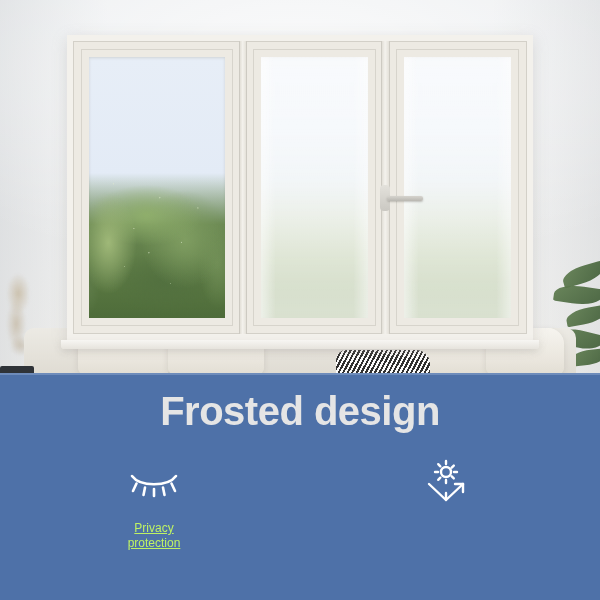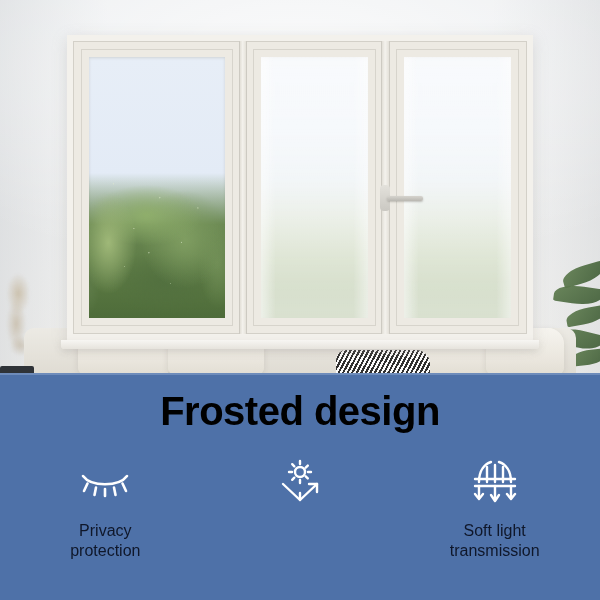--- a/index.html
+++ b/index.html
@@ -222,21 +222,21 @@
     position: absolute;
     left: 0; top: 373px;
     width: 600px; height: 227px;
     background: #4e71a8;
     border-top: 2px solid #6e8cbb;
   }
   .banner-title {
     position: absolute;
     left: 0; right: 0; top: 14px;
     text-align: center;
-    color: #000000;
+    color: #e5e5e5;
     font-size: 40px;
     font-weight: bold;
     letter-spacing: -0.5px;
   }
   .features {
     position: absolute;
     left: 8px; right: 8px; top: 82px;
     display: flex;
   }
   .feature {
@@ -246,25 +246,26 @@
     align-items: center;
   }
   .feature-icon {
     height: 50px;
     display: flex;
     align-items: center;
     justify-content: center;
   }
   .feature-label {
     margin-top: 14px;
-    color: #0f172a;
-    font-size: 16px;
+    color: #bef264;
+    font-size: 12px;
     line-height: 1.28;
     text-align: center;
     white-space: pre-line;
+    text-decoration: underline;
   }
 </style>
 </head>
 <body>
 
 <div class="canvas">
 
   <div class="photo">
     <div class="wall-shade"></div>
 
@@ -356,38 +357,17 @@
             <path d="M17.2 22.8 L19.3 20.7"></path>
             <path d="M30.7 19.3 L32.8 21.4"></path>
             <path d="M8 27 L25 43 L42 27"></path>
             <path d="M25 43 L25 36"></path>
             <path d="M42 27 L34 27"></path>
             <path d="M42 27 L42 35"></path>
           </svg>
         </div>
       </div>
 
-      <div class="feature">
-        <div class="feature-icon">
-          <svg width="52" height="48" viewBox="0 0 52 48" fill="none" stroke="#ffffff" stroke-width="2.4" stroke-linecap="round" stroke-linejoin="round">
-            <path d="M10 24 C10 12, 16 6, 22 4"></path>
-            <path d="M42 24 C42 12, 36 6, 30 4"></path>
-            <path d="M18 24 L18 9"></path>
-            <path d="M34 24 L34 9"></path>
-            <path d="M26 24 L26 7"></path>
-            <path d="M6 21 L46 21"></path>
-            <path d="M6 28 L46 28"></path>
-            <path d="M10 28 L10 40"></path>
-            <path d="M6 36 L10 41 L14 36"></path>
-            <path d="M26 28 L26 42"></path>
-            <path d="M22 37 L26 43 L30 37"></path>
-            <path d="M42 28 L42 40"></path>
-            <path d="M38 36 L42 41 L46 36"></path>
-          </svg>
-        </div>
-        <div class="feature-label">Soft light
-transmission</div>
-      </div>
 
     </div>
   </div>
 
 </div>
 
 </body></html>

